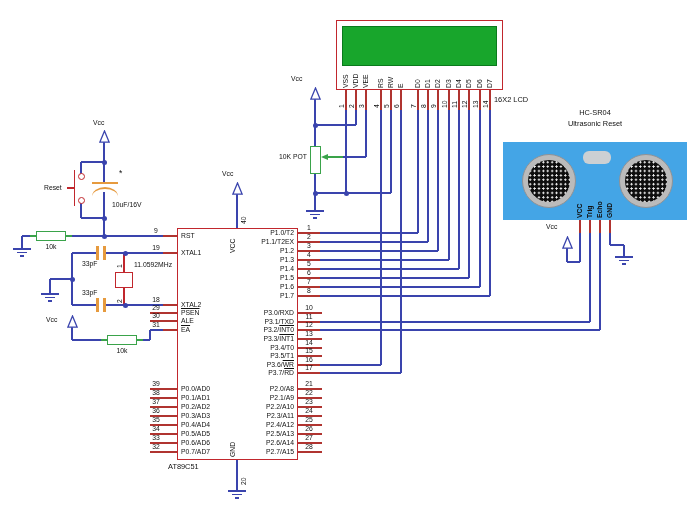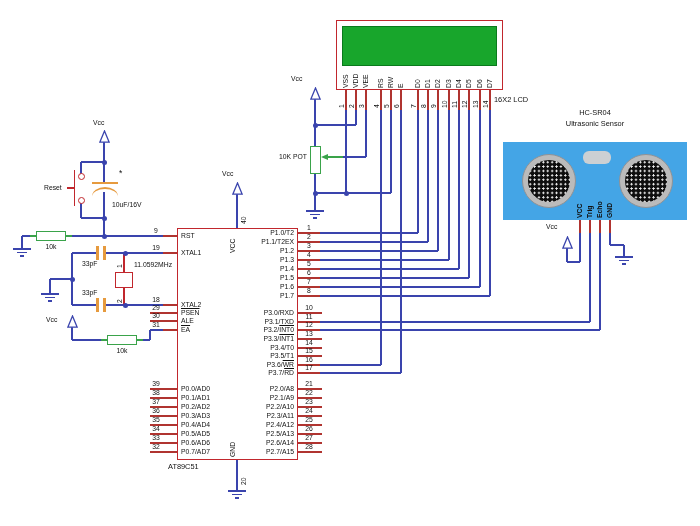--- a/index.html
+++ b/index.html
@@ -46,21 +46,21 @@
   <div id="lcd-screen" class="comp" style="left:342px;top:26px;width:155px;height:40px"></div>
   <div class="lbl big" style="left:494px;top:96px">16X2 LCD</div>
 
   <div id="sensor-board" class="comp" style="left:503px;top:142px;width:184px;height:78px"></div>
   <div class="ring comp" style="left:522px;top:154px;width:54px;height:54px"></div>
   <div class="mesh comp" style="left:528px;top:160px;width:42px;height:42px"></div>
   <div class="ring comp" style="left:619px;top:154px;width:54px;height:54px"></div>
   <div class="mesh comp" style="left:625px;top:160px;width:42px;height:42px"></div>
   <div id="oscillator" class="comp" style="left:583px;top:151px;width:28px;height:13px"></div>
   <div class="lbl big" style="left:545px;top:109px;width:100px;text-align:center">HC-SR04</div>
-  <div class="lbl big" style="left:545px;top:120px;width:100px;text-align:center">Ultrasonic Sensor</div>
+  <div class="lbl big" style="left:545px;top:120px;width:100px;text-align:center">Ultrasonic Reset</div>
 
   <div class="seg" style="left:73.5px;top:170px;width:1.8px;height:36px;background:var(--red);z-index:3"></div>
   <div class="seg" style="left:67px;top:187px;width:7px;height:1.8px;background:var(--red);z-index:3"></div>
   <div class="circle comp" style="left:78px;top:173px;width:7px;height:7px"></div>
   <div class="circle comp" style="left:78px;top:197px;width:7px;height:7px"></div>
   <div class="lbl" style="left:44px;top:184px">Reset</div>
 
   <div class="seg orangebar" style="left:92px;top:181.5px;width:26px;height:2.6px"></div>
   <div id="cap-arc" class="comp" style="left:92px;top:187px;width:26px;height:11px;background:transparent"></div>
   <div class="lbl" style="left:119px;top:169px;font-size:8.5px">*</div>

